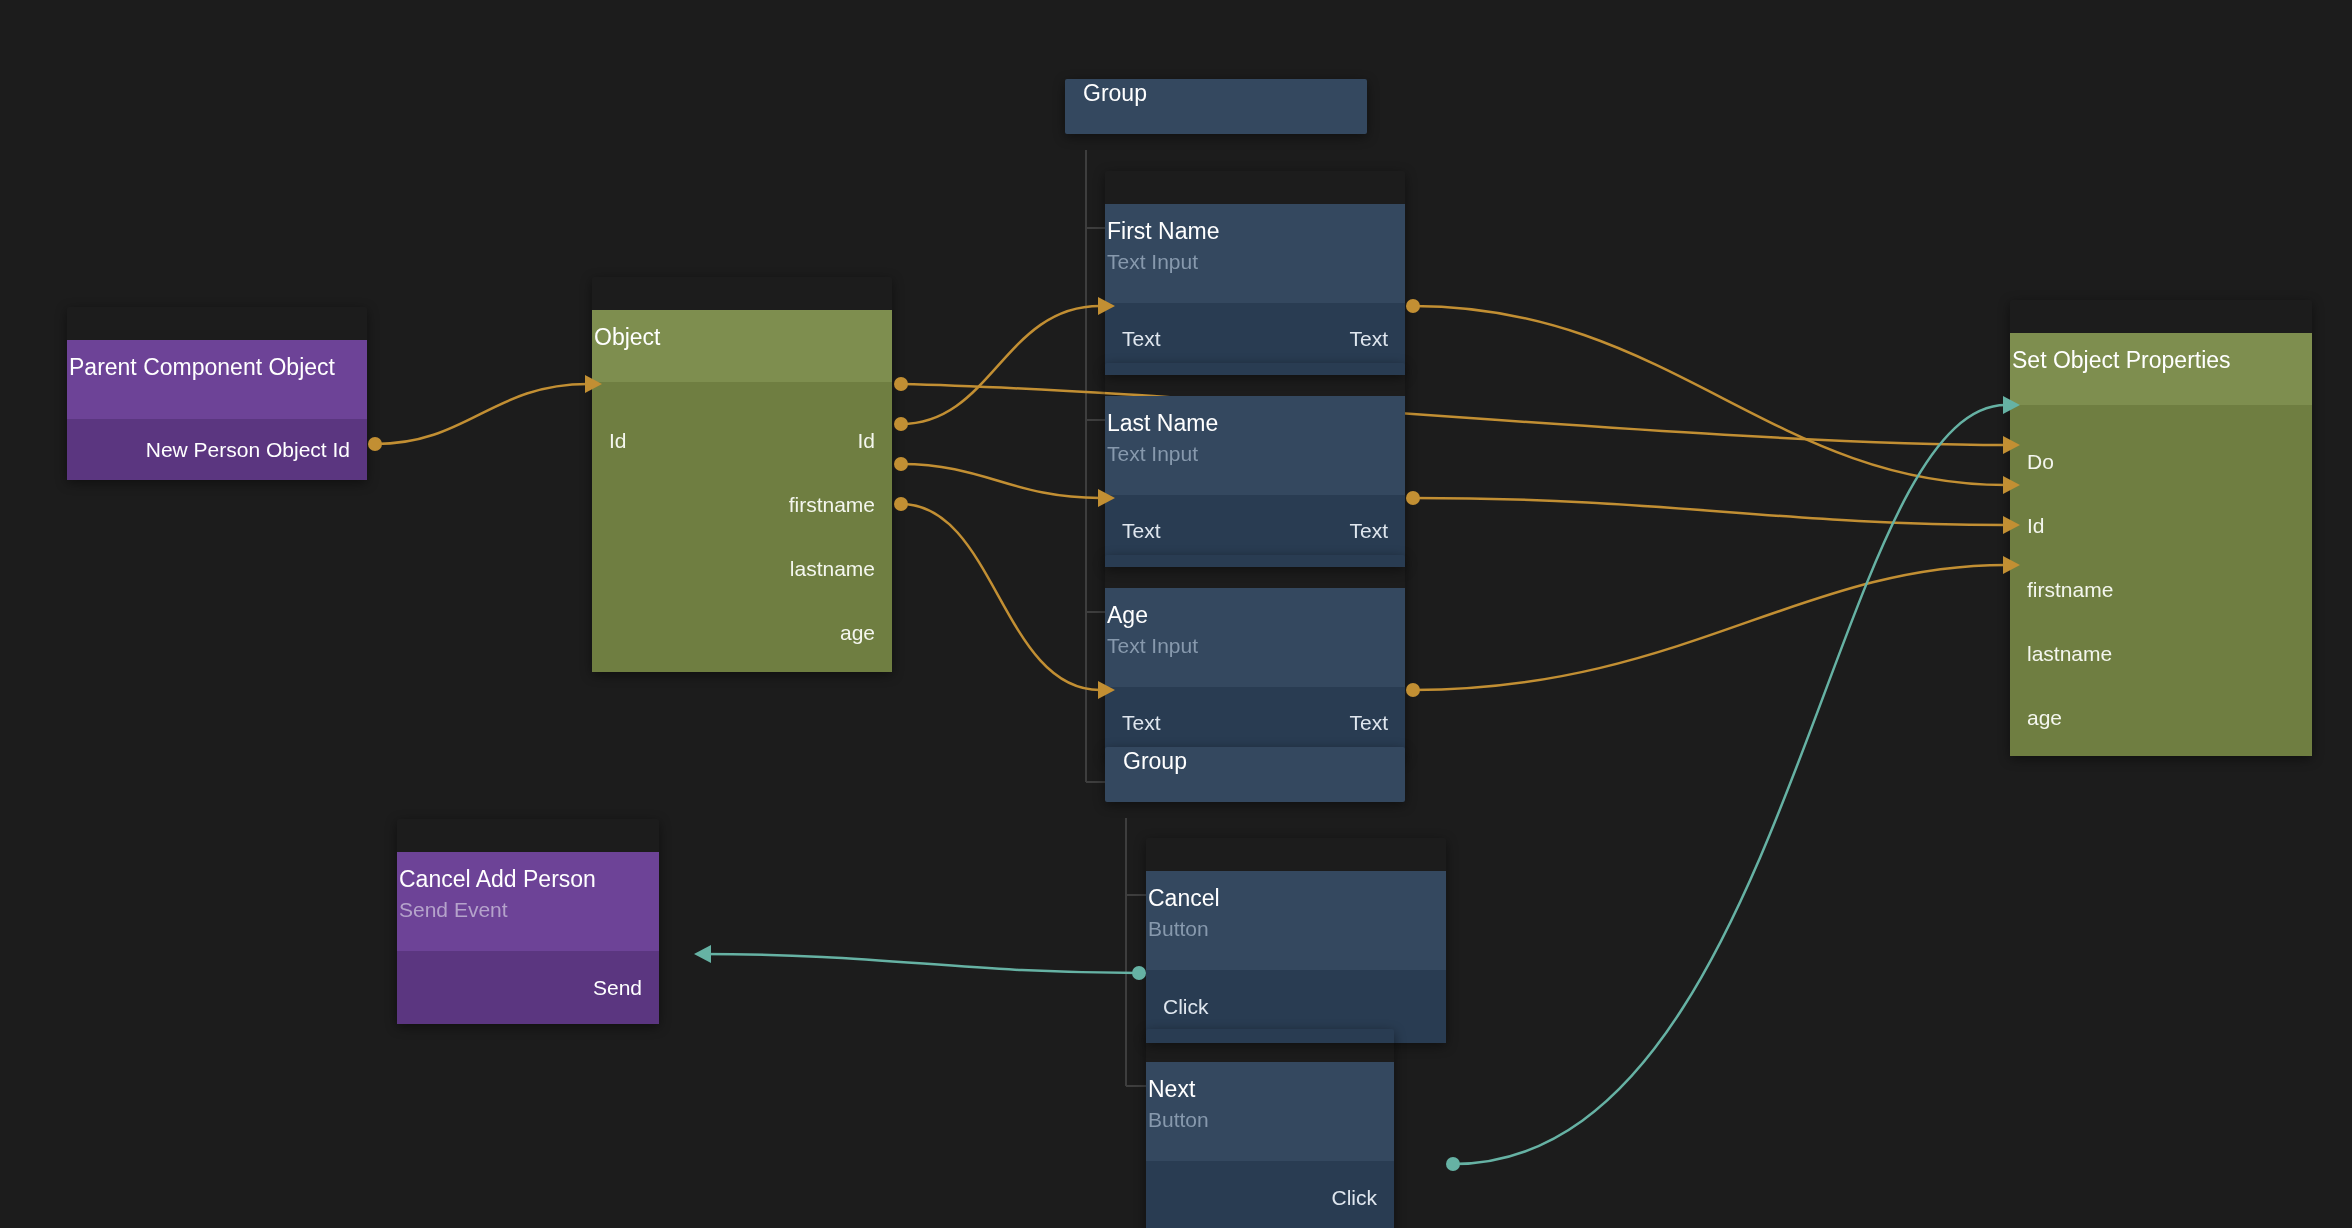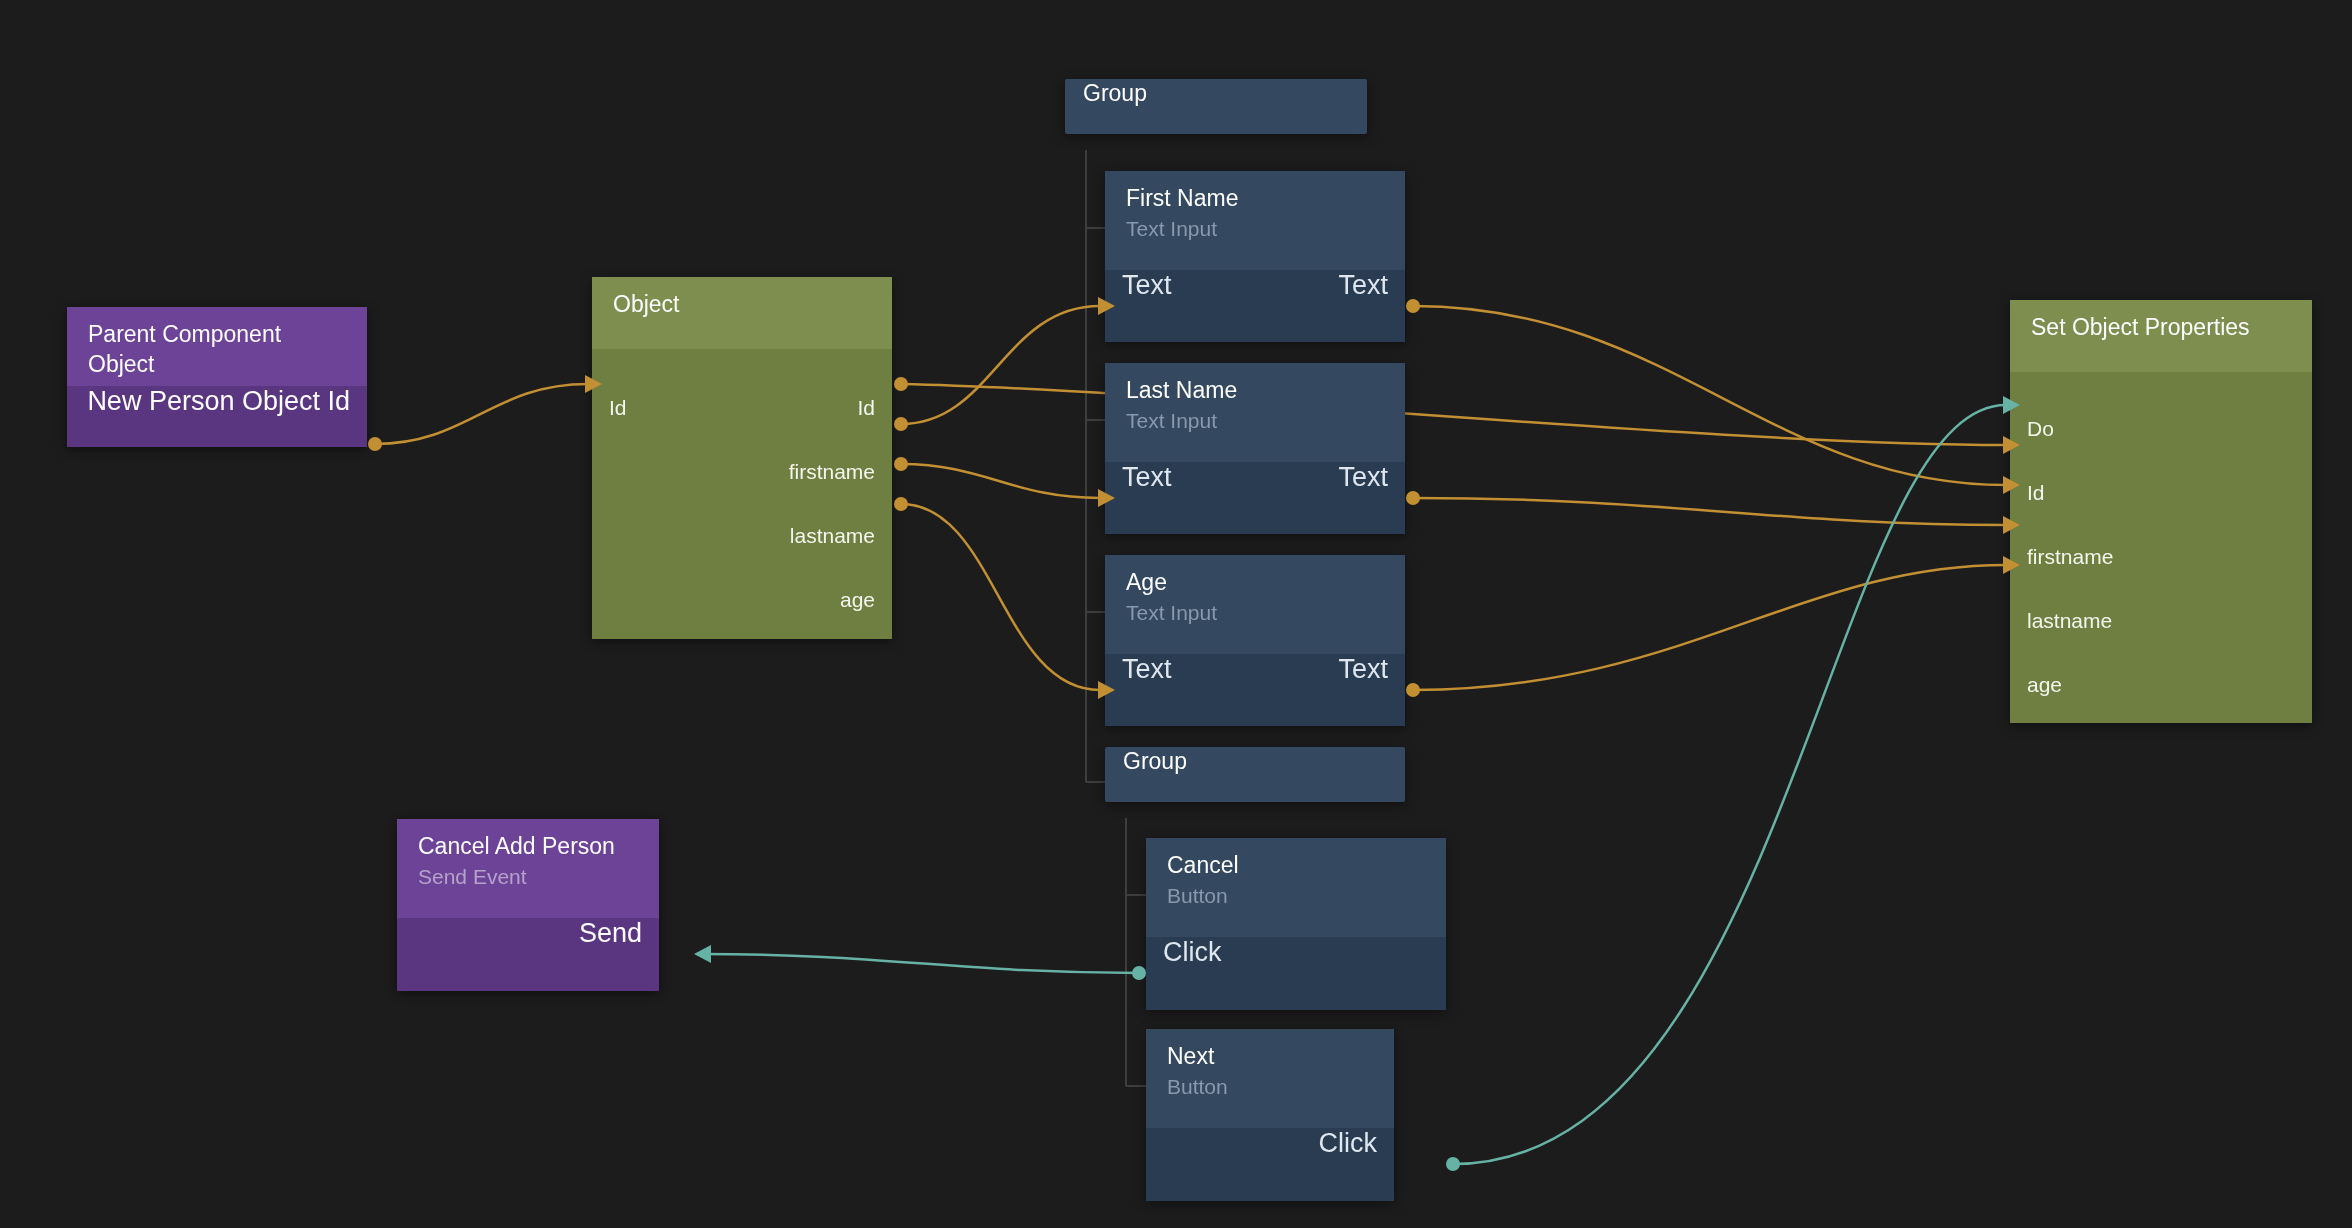--- a/index.html
+++ b/index.html
@@ -8,26 +8,26 @@
     background:#1c1c1c;font-family:"Liberation Sans",sans-serif;
   }
   svg.layer{position:absolute;left:0;top:0;pointer-events:none;}
   svg.layer path.wire{pointer-events:stroke;}
   #edges{z-index:0;}
   #markers{z-index:2;}
   .node{
     position:absolute;z-index:1;border-radius:2px;
     box-shadow:0 3px 12px rgba(0,0,0,.45);
   }
-  .nhead{box-sizing:border-box;padding:13px 21px;}
+  .nhead{box-sizing:border-box;padding:13px 2px;margin-top:33px;}
   .ntitle{font-size:23px;color:#ffffff;line-height:1.3;}
   .nsub{font-size:21px;margin-top:3px;}
   .band{
-    box-sizing:border-box;display:flex;align-items:flex-start;
-    padding:0 17px;font-size:27px;
+    box-sizing:border-box;display:flex;align-items:center;
+    padding:0 17px;font-size:21px;
   }
   .between{justify-content:space-between;}
   .right{justify-content:flex-end;}
   .left{justify-content:flex-start;}
   
   .blue .nhead{background:#34485f;height:99px;}
   .blue .band{background:#293c52;height:72px;color:#dfe6ee;}
   .blue .nsub{color:#8799ad;}
   .blue.groupnode{background:#34485f;height:55px;display:flex;align-items:flex-start;padding:0 18px;box-sizing:border-box;}
   

